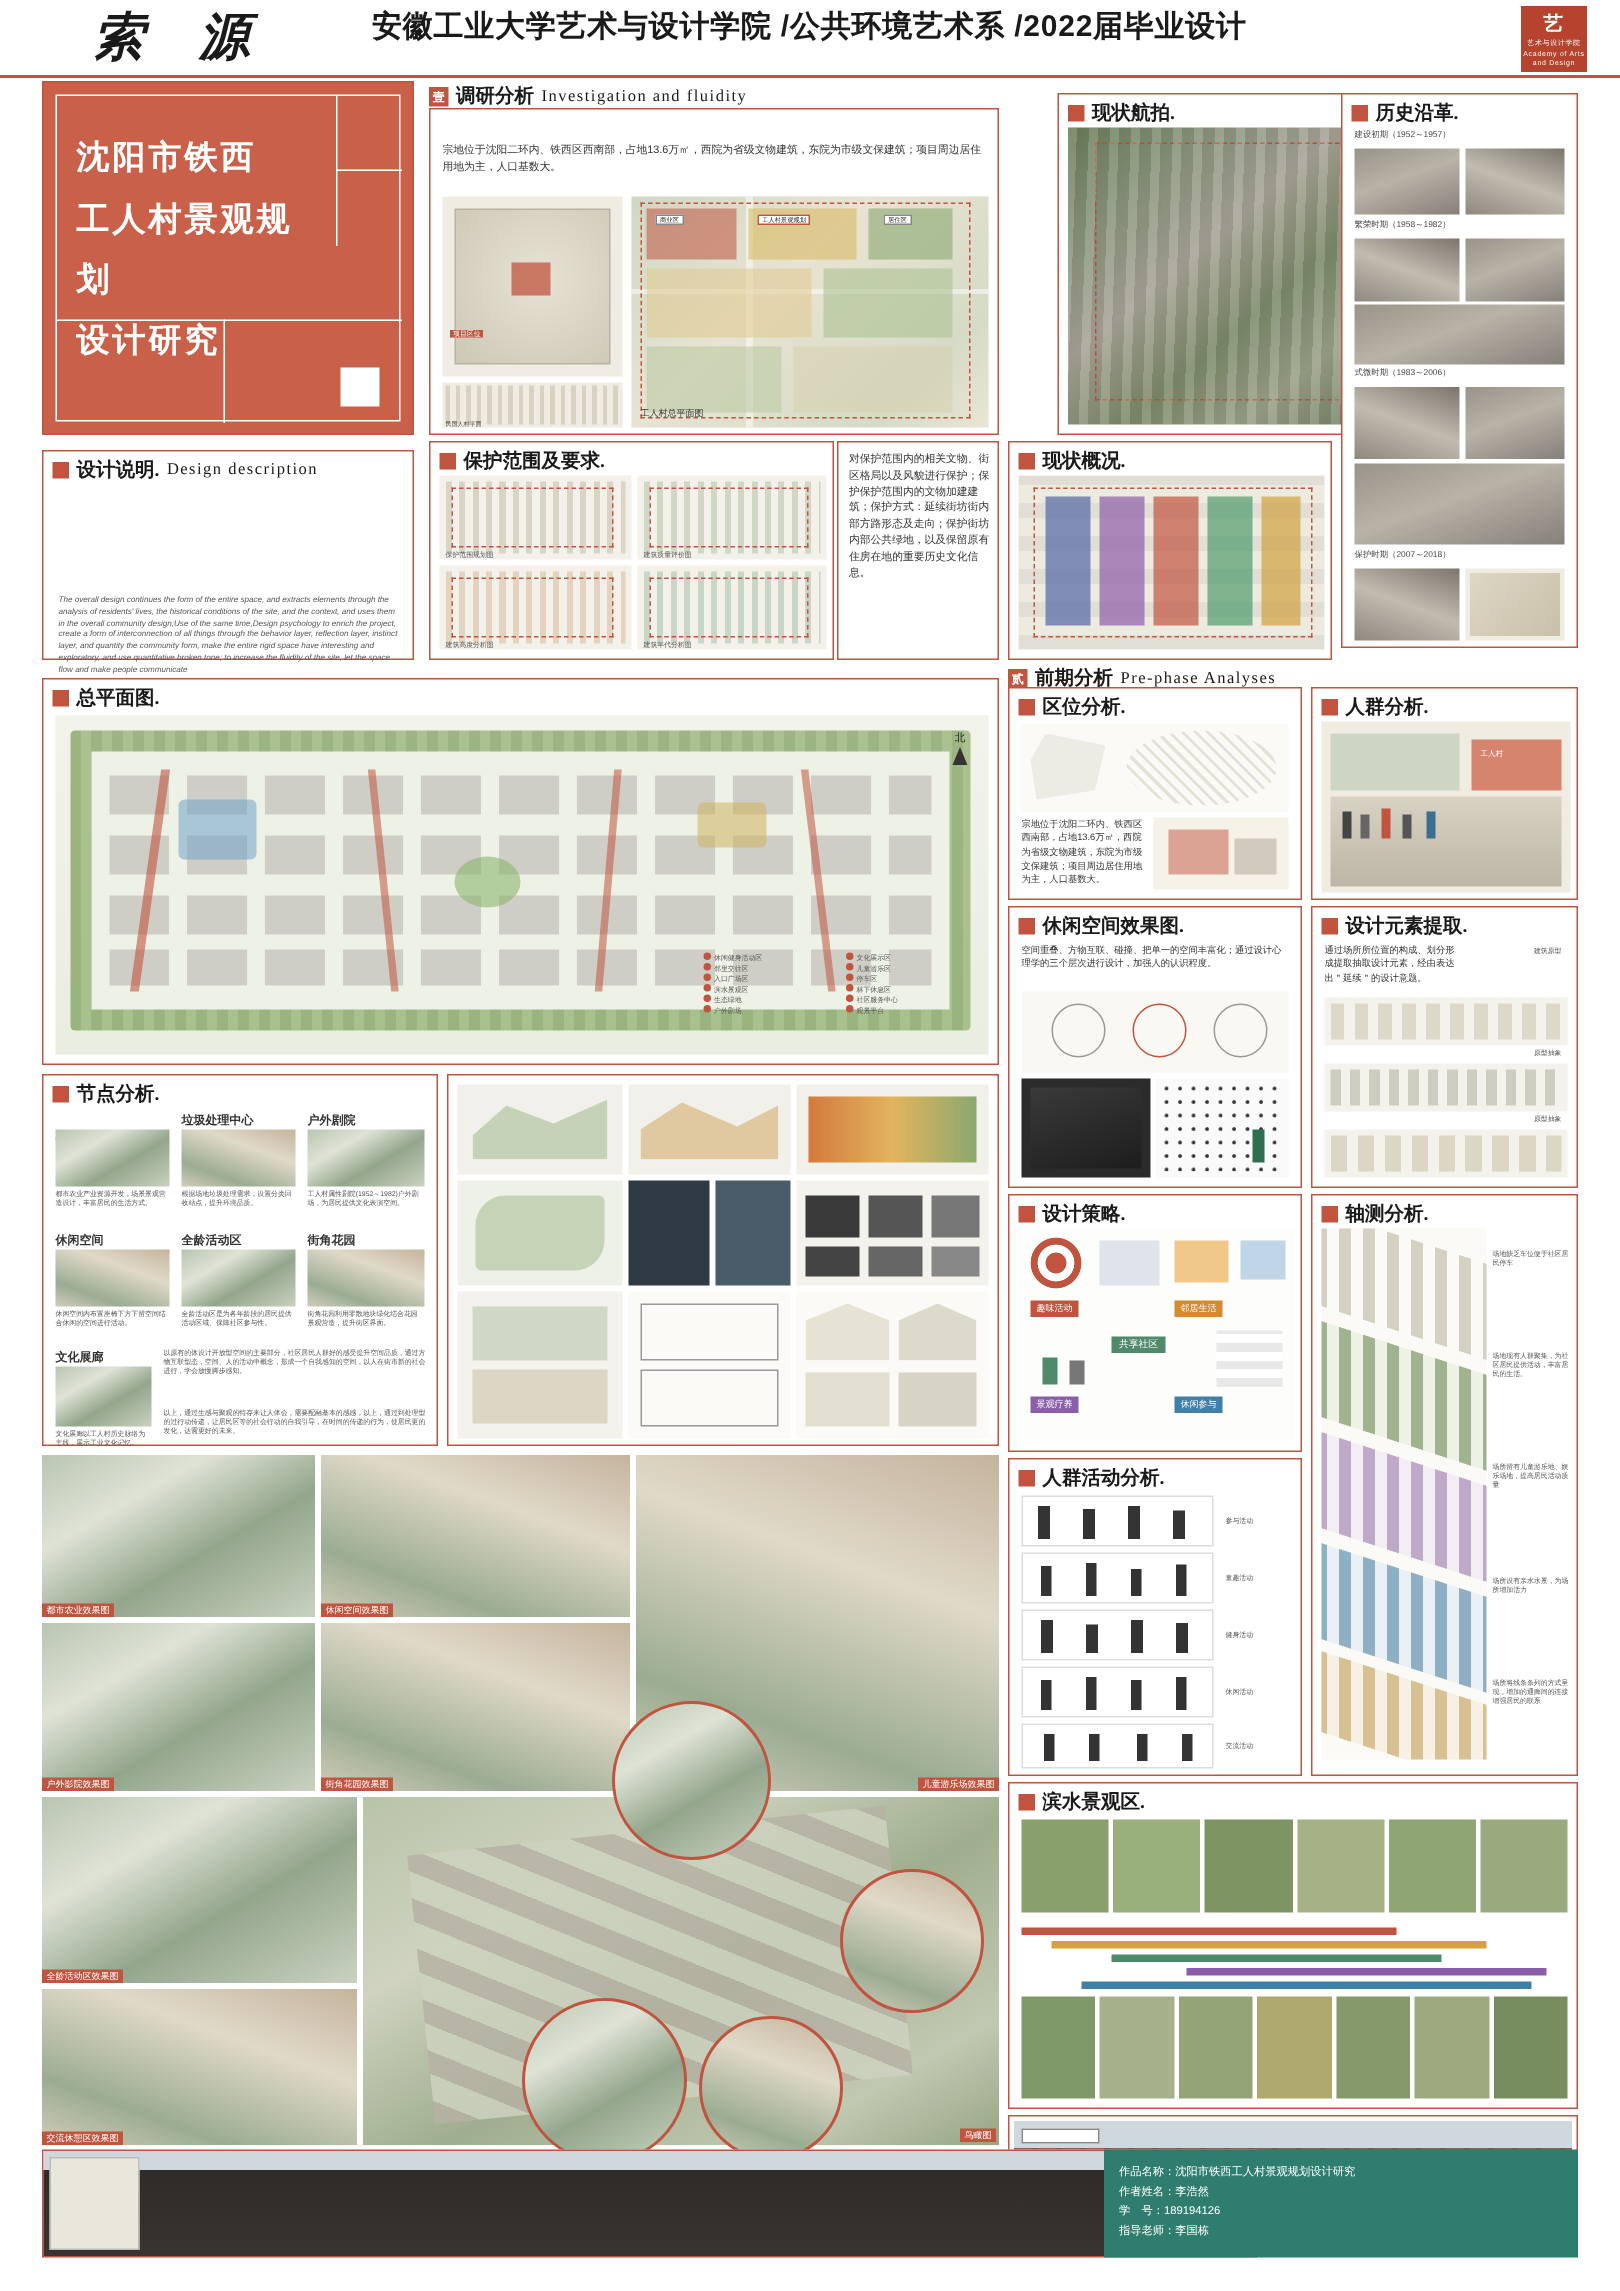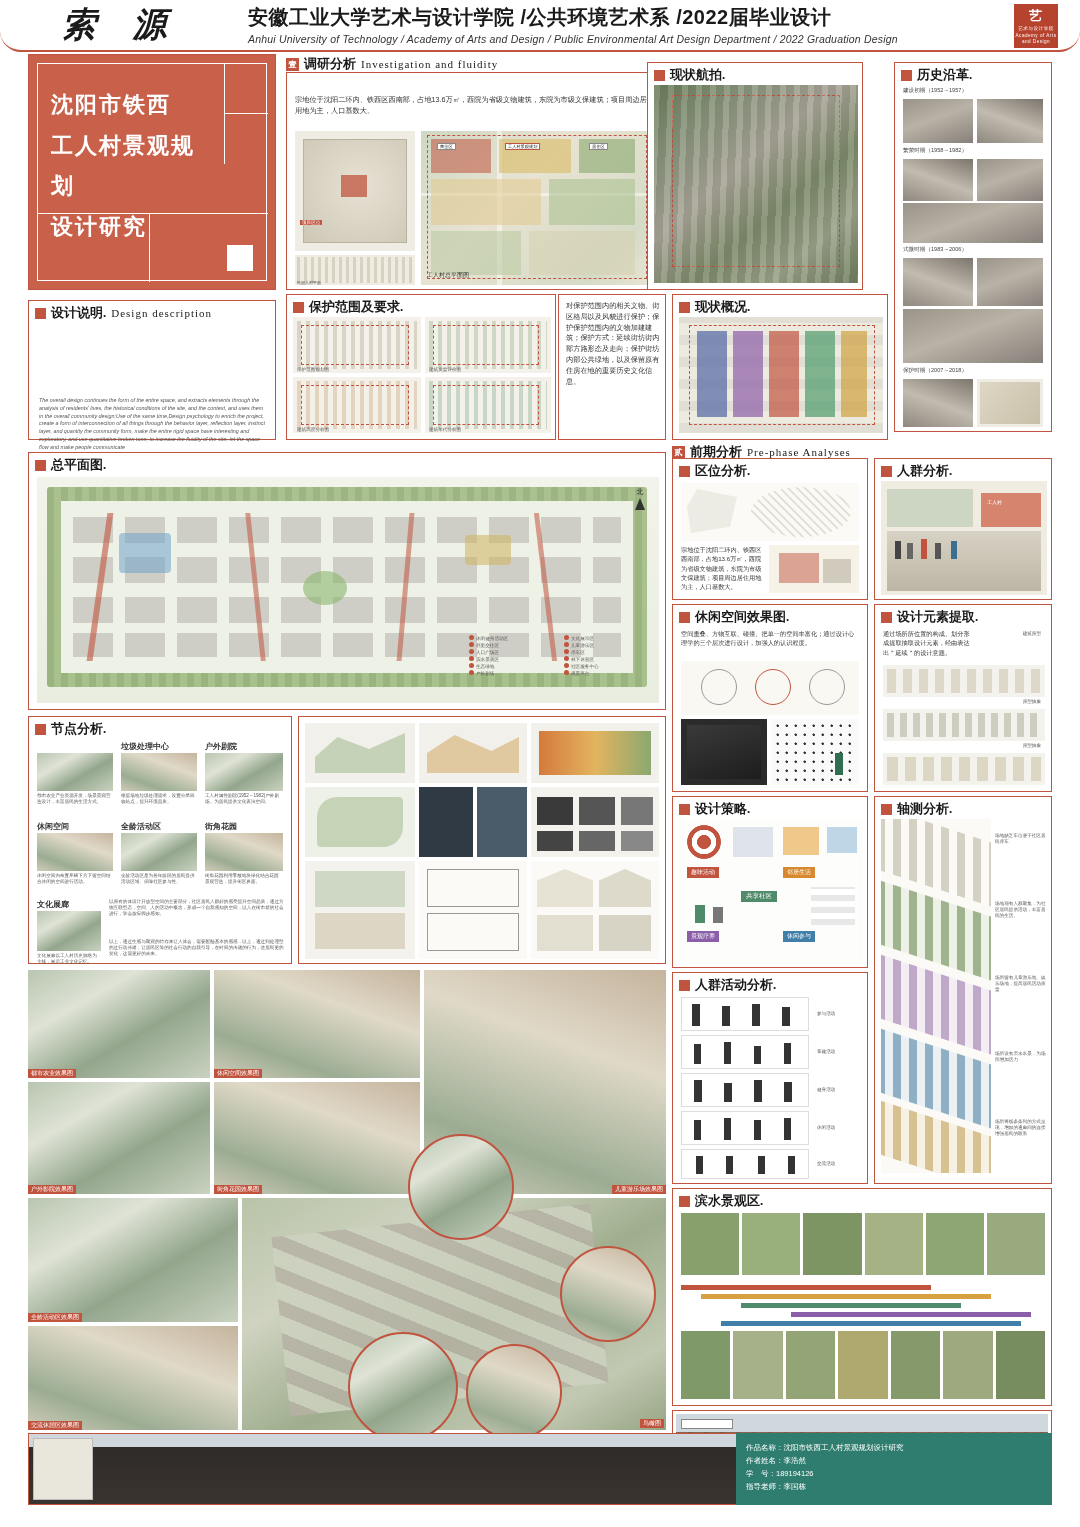--- a/index.html
+++ b/index.html
@@ -8,21 +8,21 @@
     width:1080px; height:1527px;
     background:#ffffff;
     font-family:"Liberation Sans", sans-serif;
     color:#222;
     position:relative;
     overflow:hidden;
   }
   
   .header {
     position:absolute; left:0; top:0; width:1080px; height:52px;
-    background:#fff; border-bottom:2px solid #c0543f;border-radius:21px;
+    background:#fff; border-bottom:2px solid #c0543f;
   }
   .logo-cn {
     position:absolute; left:62px; top:2px;
     font-family:"Liberation Serif", serif;
     font-size:34px; font-weight:bold; letter-spacing:14px; color:#1a1a1a;
     font-style:italic;
   }
   .header-title-cn {
     position:absolute; left:248px; top:4px;
     font-size:20px; font-weight:bold; color:#1a1a1a;
@@ -100,21 +100,20 @@
   .smalltxt { font-size:5.6px; line-height:1.35; color:#444; }
   .tinytxt { font-size:4.6px; line-height:1.3; color:#555; }
   .legend-dot { width:5px;height:5px;border-radius:50%;display:inline-block;margin-right:2px;}
 </style>
 </head>
 <body>
 
 <div class="header">
   <div class="logo-cn">索 源</div>
   <div class="header-title-cn">安徽工业大学艺术与设计学院 /公共环境艺术系 /2022届毕业设计</div>
-  <div class="header-title-en">Anhui University of Technology / Academy of Arts and Design / Public Environmental Art Design Department / 2022 Graduation Design</div>
   <div class="header-seal">
     <span class="sl">艺</span>
     <span class="ss">艺术与设计学院</span>
     <span class="ss">Academy of Arts and Design</span>
   </div>
 </div>
 
 <div class="titleblock">
   <div class="tb-inner"></div>
   <div class="tb-line" style="left:195px; top:9px; width:1px; height:100px;"></div>
@@ -161,21 +160,21 @@
     <div style="position:absolute; left:10px; top:100px; width:90px; height:44px; background:#b8c9a0; opacity:.55;"></div>
     <div style="position:absolute; left:108px; top:100px; width:106px; height:44px; background:#d6cfae; opacity:.55;"></div>
     <div class="dashred" style="left:6px; top:4px; width:220px; height:144px;"></div>
     <div style="position:absolute; left:84px; top:12px; font-size:4.2px; background:#fff; padding:0 2px; border:1px solid #c0543f;">工人村景观规划</div>
     <div style="position:absolute; left:168px; top:12px; font-size:4.2px; background:#fff; padding:0 2px; border:1px solid #888;">居住区</div>
     <div style="position:absolute; left:16px; top:12px; font-size:4.2px; background:#fff; padding:0 2px; border:1px solid #888;">商业区</div>
   </div>
   <div class="cap" style="left:140px; top:198px;">工人村总平面图</div>
 </div>
 
-<div class="panel" style="left:647px; top:62px; width:216px; height:228px;">
+<div class="panel" style="left:705px; top:62px; width:216px; height:228px;">
   <div class="ptitle">
       <span class="sq"></span>
       <span>现状航拍.</span>
     </div>
   <div class="ph aerial" style="left:6px; top:22px; width:204px; height:198px;">
     <div class="dashred" style="left:18px; top:10px; width:168px; height:172px; border-width:1.4px;"></div>
     <div style="position:absolute; inset:0; background:repeating-linear-gradient(92deg, rgba(255,255,255,.12) 0 6px, rgba(0,0,0,.06) 6px 14px);"></div>
   </div>
 </div>
 

